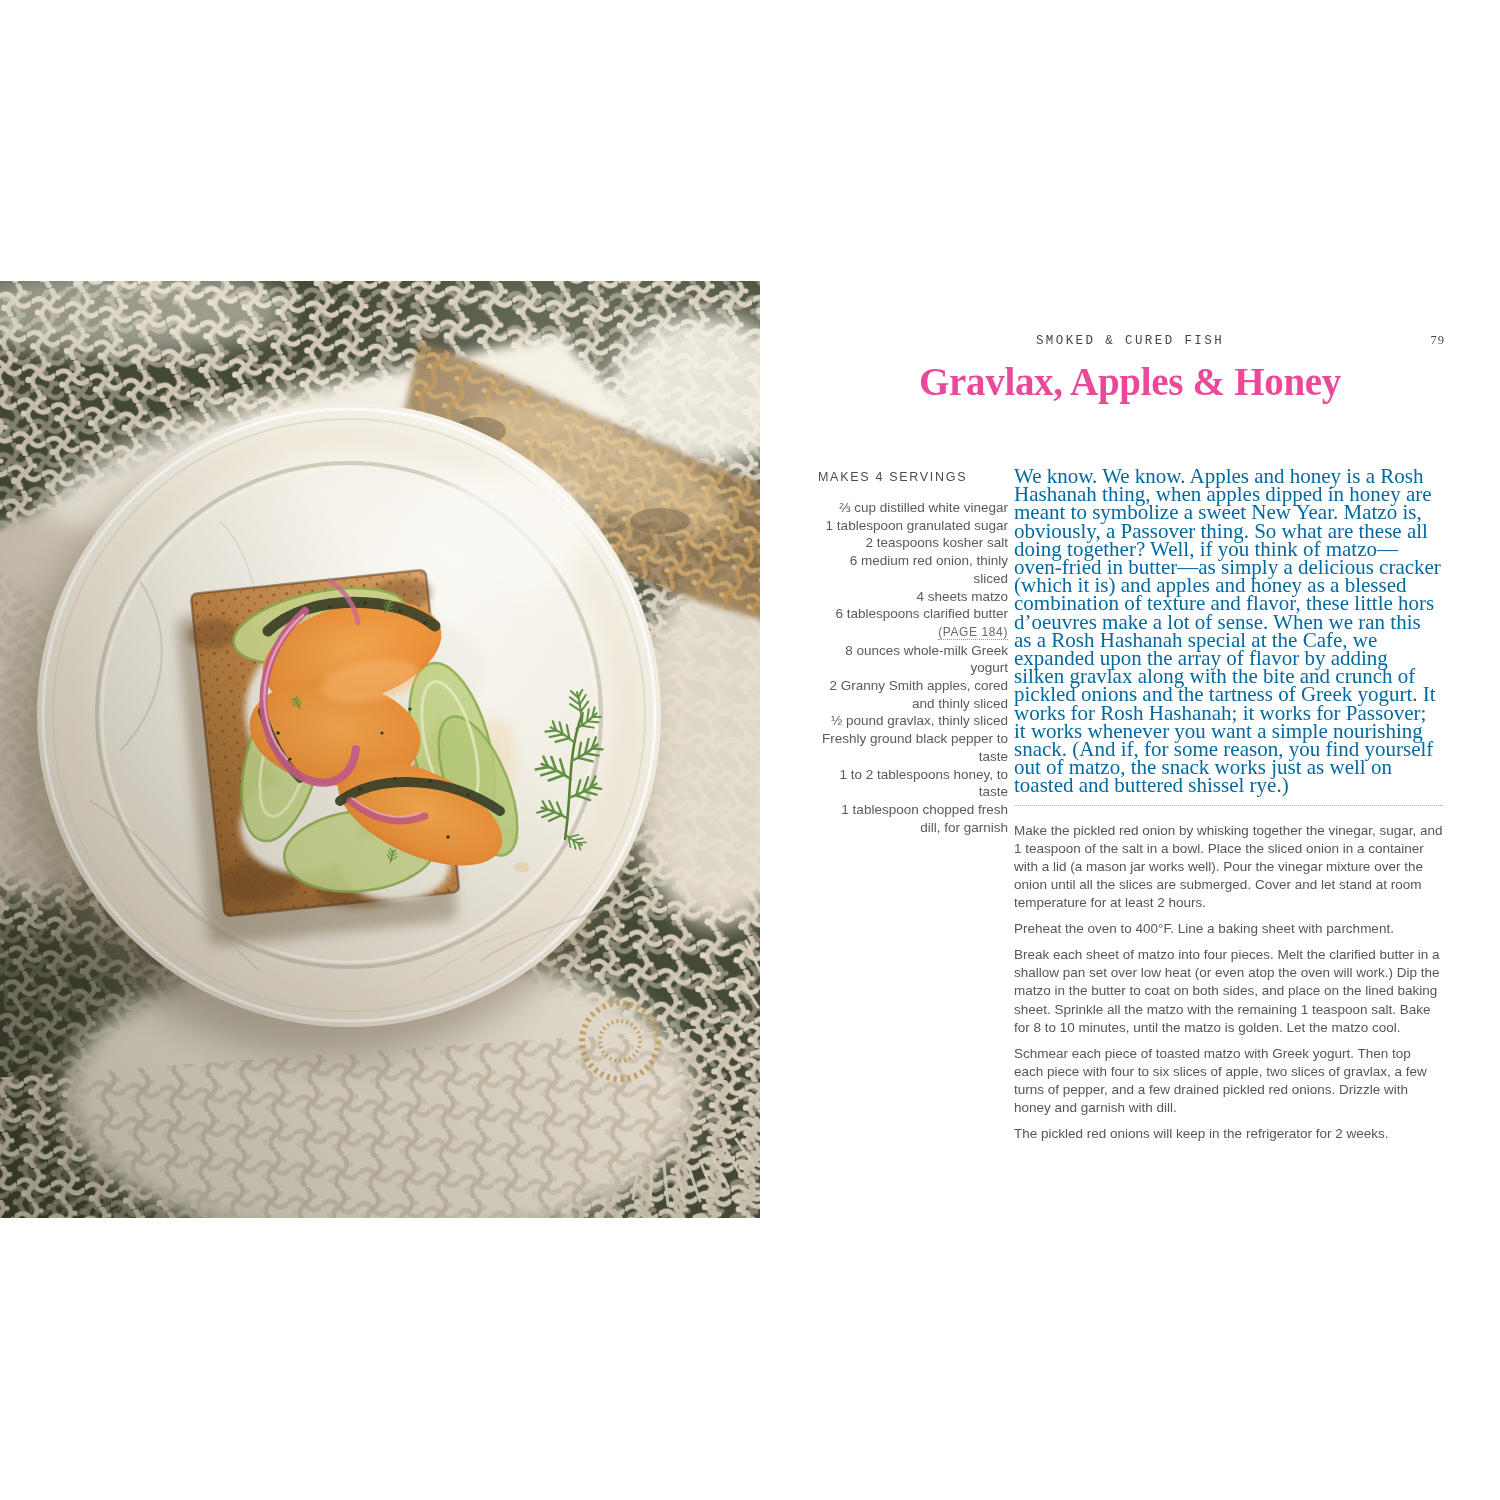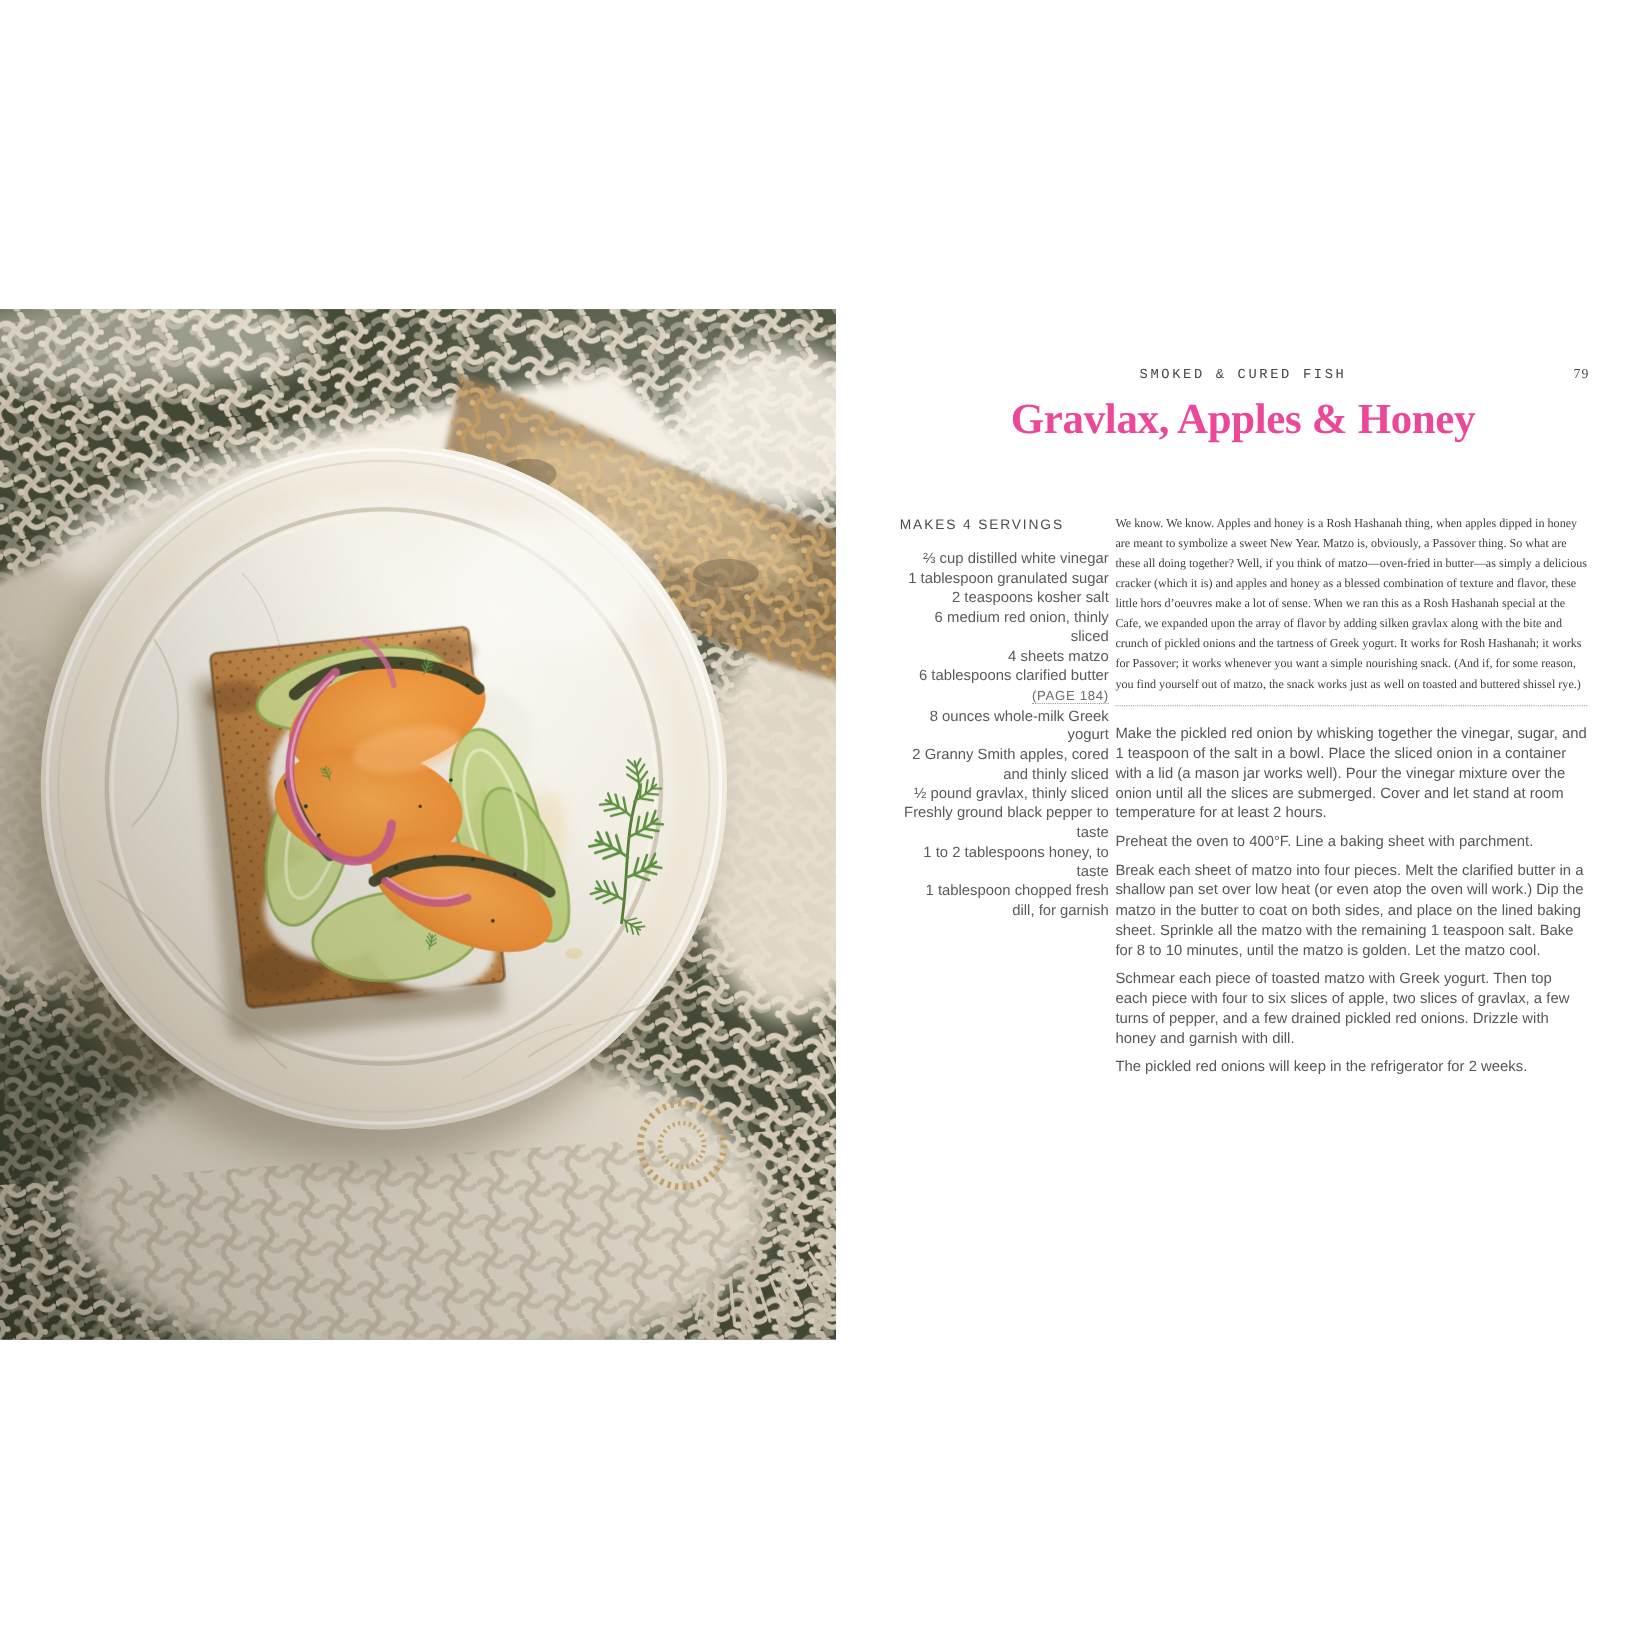--- a/index.html
+++ b/index.html
@@ -18,21 +18,21 @@
     font-family:"Liberation Serif",serif;font-size:12.5px;letter-spacing:1px;color:#4a4a4a;}
   .title{position:absolute;top:359px;left:0;width:100%;margin:0;text-align:center;
     font-family:"Liberation Serif",serif;font-weight:700;font-size:39px;color:#ec4899;letter-spacing:-0.3px;}
   .columns{position:absolute;top:443px;left:58px;width:625px;display:flex;gap:6px;margin-top:24px;}
   .ingredients{flex:0 0 190px;width:190px;}
   .servings{font-size:12.5px;letter-spacing:1.7px;color:#4c4c4c;margin:3px 0 15px;}
   .ing-list{list-style:none;margin:0;padding:0;font-size:13.5px;line-height:17.7px;color:#5a5a5a;}
   .ing-list li{padding-left:14px;text-indent:-14px;margin:0;text-align:right;}
   .pgnote{font-size:12px;letter-spacing:0.6px;color:#6a6a6a;border-bottom:1px dotted #9a9a9a;}
   .body-col{flex:1;min-width:0;}
-  .intro{margin:0;font-family:"Liberation Serif",serif;font-size:11px;line-height:18.2px;color:#404040;}
+  .intro{margin:0;font-family:"Liberation Serif",serif;font-size:21px;line-height:18.2px;color:#0369a1;}
   .divider{border:none;border-top:1px dotted #ababab;margin:10px 0 16px;}
   .step{font-size:13.5px;line-height:18.1px;color:#565656;margin:0 0 8px;}
   .step:last-child{margin-bottom:0;}
 </style>
 </head>
 <body>
 
 <div class="canvas">
 
   <figure class="photo" role="img" aria-label="Matzo topped with Greek yogurt, green apple slices, gravlax, pickled red onion and dill, on a round white marble board set on a lace tablecloth">

